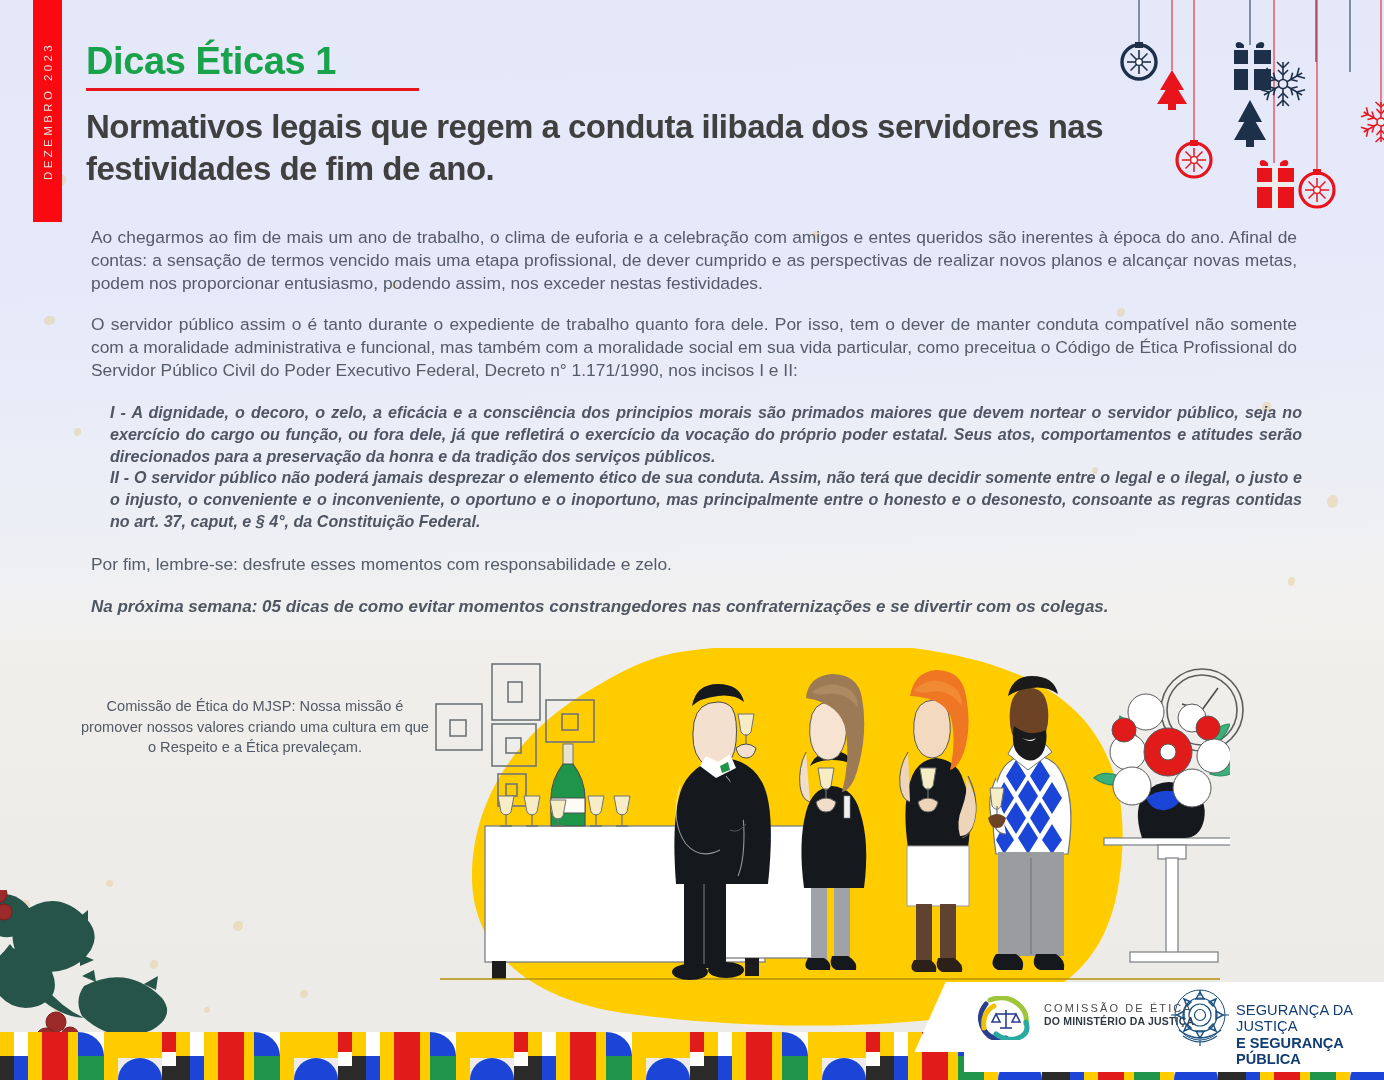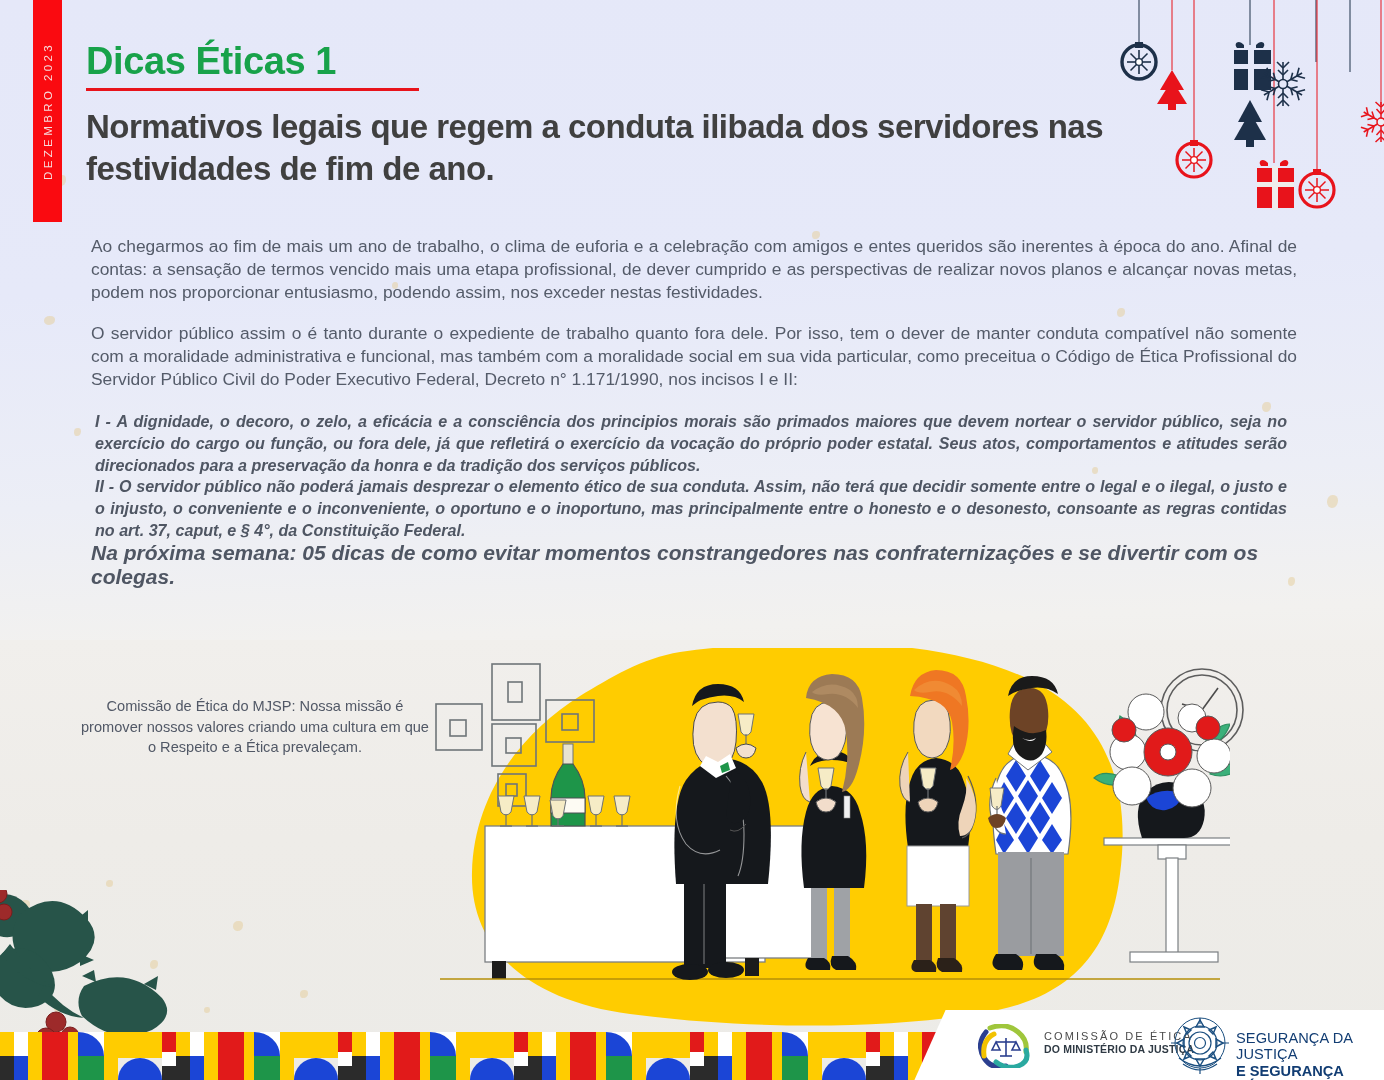--- a/index.html
+++ b/index.html
@@ -28,37 +28,37 @@
   }
 
   
   .h-title{position:absolute;left:86px;top:40px;font-size:38px;font-weight:bold;color:#18a24a;letter-spacing:-.4px;}
   .h-rule{position:absolute;left:86px;top:88px;width:333px;height:3px;background:#e8131b;}
   .h-sub{position:absolute;left:86px;top:106px;width:1060px;font-size:33px;font-weight:bold;
          color:#404040;line-height:1.28;letter-spacing:-.5px;}
 
   
   .body-wrap{position:absolute;left:91px;top:222px;width:1206px;color:#4b5260;}
-  p.just{margin:13px 0 17px 0;font-size:17.4px;line-height:1.335;text-align:justify;color:#545b69;}
+  p.just{margin:4px 0 17px 0;font-size:17.4px;line-height:1.335;text-align:justify;color:#545b69;}
   p.just:last-child{margin-bottom:0;}
-  .quote{margin:20px 0 0 4px;width:1192px;font-size:16.1px;line-height:1.345;
+  .quote{margin:20px 0 0 19px;width:1192px;font-size:16.1px;line-height:1.345;
          font-style:italic;font-weight:bold;color:#4f5663;text-align:justify;}
   .quote .para{margin-bottom:0;}
   .closing{margin-top:22px;font-size:17.4px;color:#545b69;}
-  .next{font-size:21px;font-style:italic;font-weight:bold;color:#4f5663;}
+  .next{margin-top:22px;font-size:17px;font-style:italic;font-weight:bold;color:#4f5663;}
 
   
   .mission{position:absolute;left:76px;top:696px;width:358px;text-align:center;
            font-size:14.6px;line-height:1.42;color:#515866;}
 
   
   .strip{position:absolute;left:0;bottom:0;width:1384px;height:48px;overflow:hidden;}
 
   
-  .footer-plate{position:absolute;right:0;bottom:0;width:420px;height:70px;background:#ffffff;}
+  .footer-plate{position:absolute;right:0;bottom:8px;width:420px;height:90px;background:#ffffff;}
   .footer-plate:before{content:"";position:absolute;left:-34px;top:0;width:60px;height:70px;
      background:#ffffff;transform:skewX(-24deg);}
   .logo-ce{position:absolute;left:14px;top:14px;width:60px;height:44px;}
   .ce-text{position:absolute;left:80px;top:20px;color:#3a3a3a;}
   .ce-text .l1{font-size:11px;letter-spacing:2.1px;color:#4a4a4a;}
   .ce-text .l2{font-size:10.5px;letter-spacing:.2px;font-weight:bold;color:#2f3a44;margin-top:1px;}
   .logo-mj{position:absolute;left:205px;top:6px;width:62px;height:60px;}
   .mj-text{position:absolute;left:272px;top:20px;color:#123d73;line-height:1.12;}
   .mj-text .m1{font-size:14.6px;letter-spacing:.1px;}
   .mj-text .m2{font-size:14.6px;font-weight:bold;}
@@ -105,20 +105,21 @@
   <div class="h-rule"></div>
   <div class="h-sub">Normativos legais que regem a conduta ilibada dos servidores nas festividades de fim de ano.</div>
 
   <div class="body-wrap">
     <p class="just">Ao chegarmos ao fim de mais um ano de trabalho, o clima de euforia e a celebração com amigos e entes queridos são inerentes à época do ano. Afinal de contas: a sensação de termos vencido mais uma etapa profissional, de dever cumprido e as perspectivas de realizar novos planos e alcançar novas metas, podem nos proporcionar entusiasmo, podendo assim, nos exceder nestas festividades.</p>
     <p class="just">O servidor público assim o é tanto durante o expediente de trabalho quanto fora dele. Por isso, tem o dever de manter conduta compatível não somente com a moralidade administrativa e funcional, mas também com a moralidade social em sua vida particular, como preceitua o Código de Ética Profissional do Servidor Público Civil do Poder Executivo Federal, Decreto n° 1.171/1990, nos incisos I e II:</p>
     <div class="quote">
       <div class="para">I - A dignidade, o decoro, o zelo, a eficácia e a consciência dos principios morais são primados maiores que devem nortear o servidor público, seja no exercício do cargo ou função, ou fora dele, já que refletirá o exercício da vocação do próprio poder estatal. Seus atos, comportamentos e atitudes serão direcionados para a preservação da honra e da tradição dos serviços públicos.</div>
       <div class="para">II - O servidor público não poderá jamais desprezar o elemento ético de sua conduta. Assim, não terá que decidir somente entre o legal e o ilegal, o justo e o injusto, o conveniente e o inconveniente, o oportuno e o inoportuno, mas principalmente entre o honesto e o desonesto, consoante as regras contidas no art. 37, caput, e § 4°, da Constituição Federal.</div>
     </div>
+    <div class="closing">Por fim, lembre-se: desfrute esses momentos com responsabilidade e zelo.</div>
     <div class="next">Na próxima semana: 05 dicas de como evitar momentos constrangedores nas confraternizações e se divertir com os colegas.</div>
   </div>
 
   <div class="mission">Comissão de Ética do MJSP: Nossa missão é promover nossos valores criando uma cultura em que o Respeito e a Ética prevaleçam.</div>
 
   <svg class="ornaments" viewBox="0 0 300 220">
     <g stroke="#1d3049" stroke-width="1" fill="none">
       <line x1="55" y1="0" x2="55" y2="45"></line>
       <line x1="232" y1="0" x2="232" y2="62"></line>
       <line x1="266" y1="0" x2="266" y2="72"></line>

